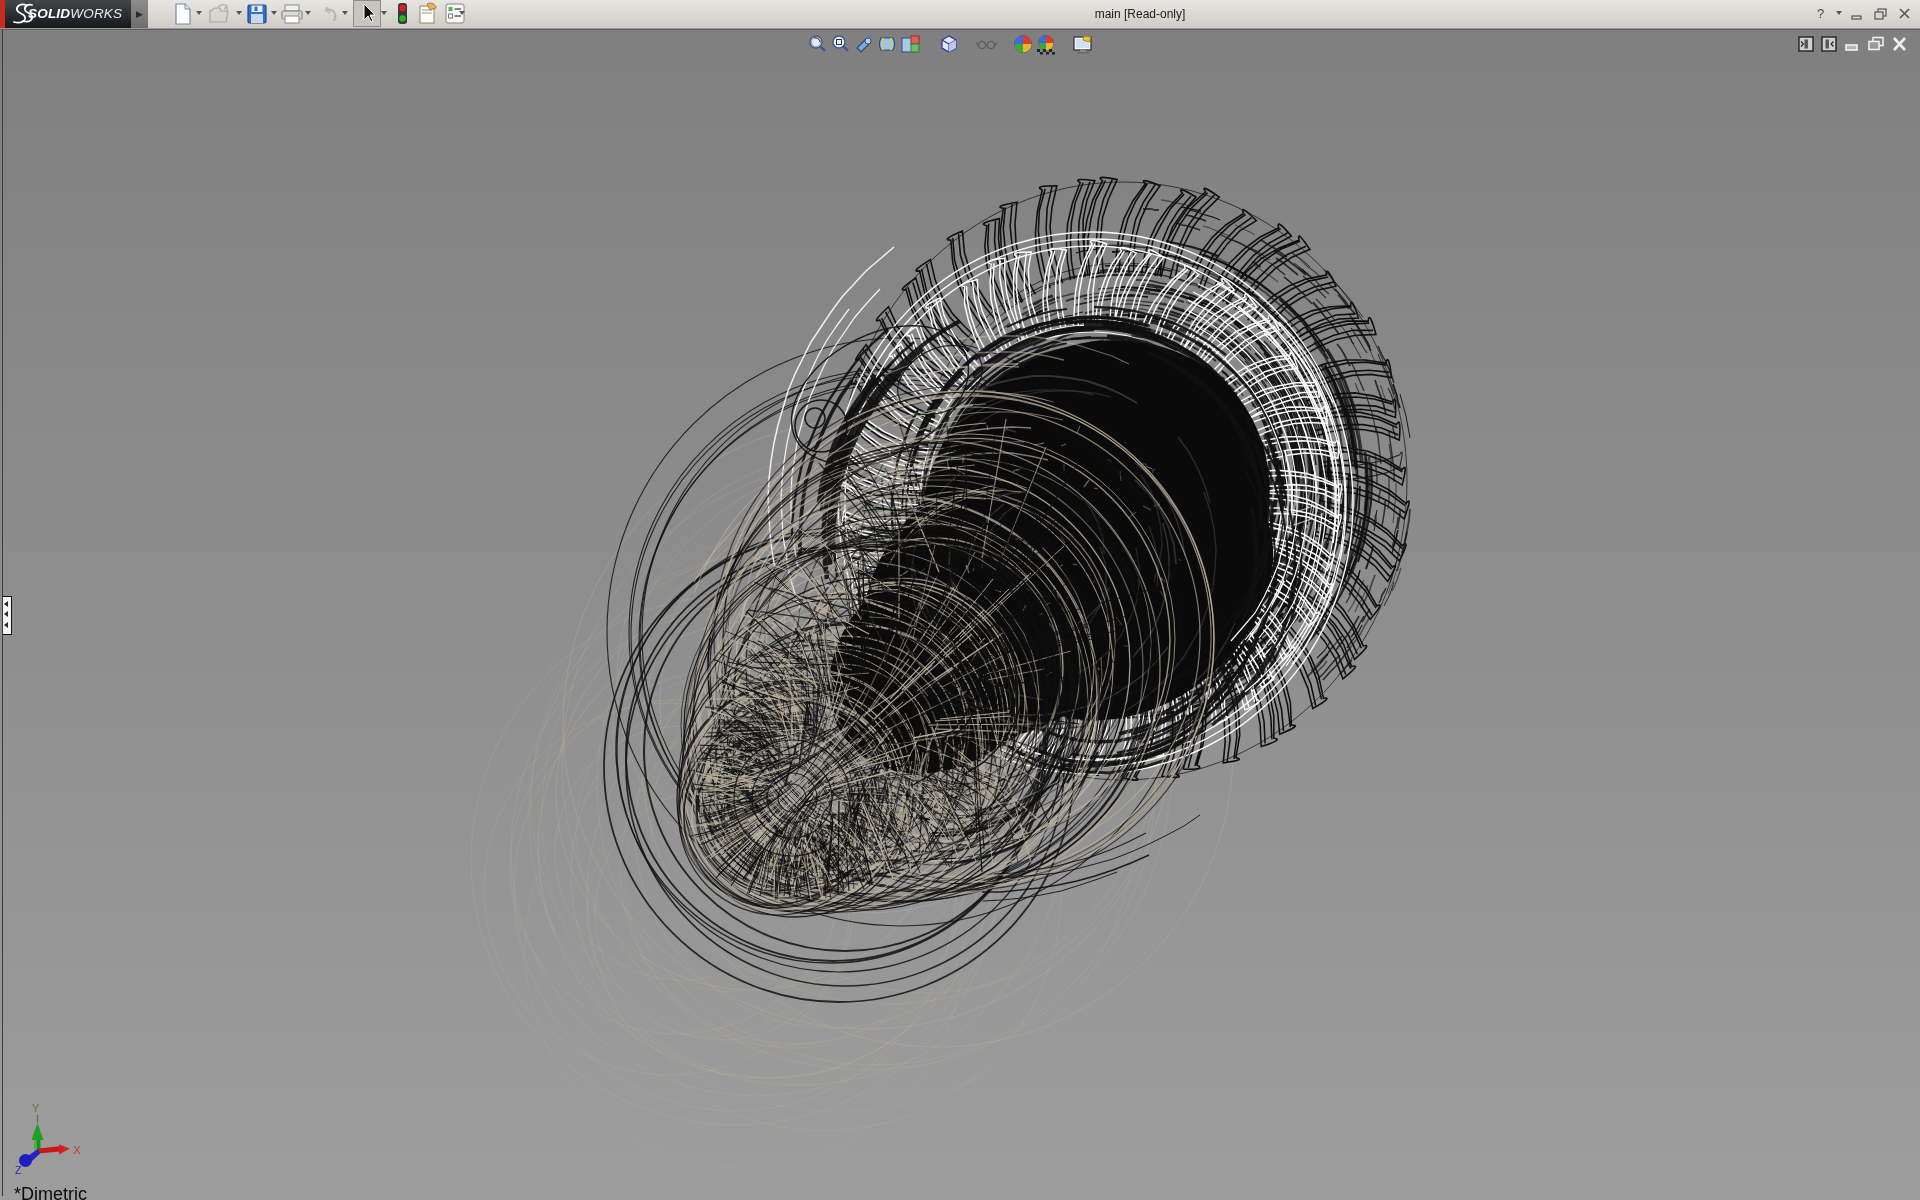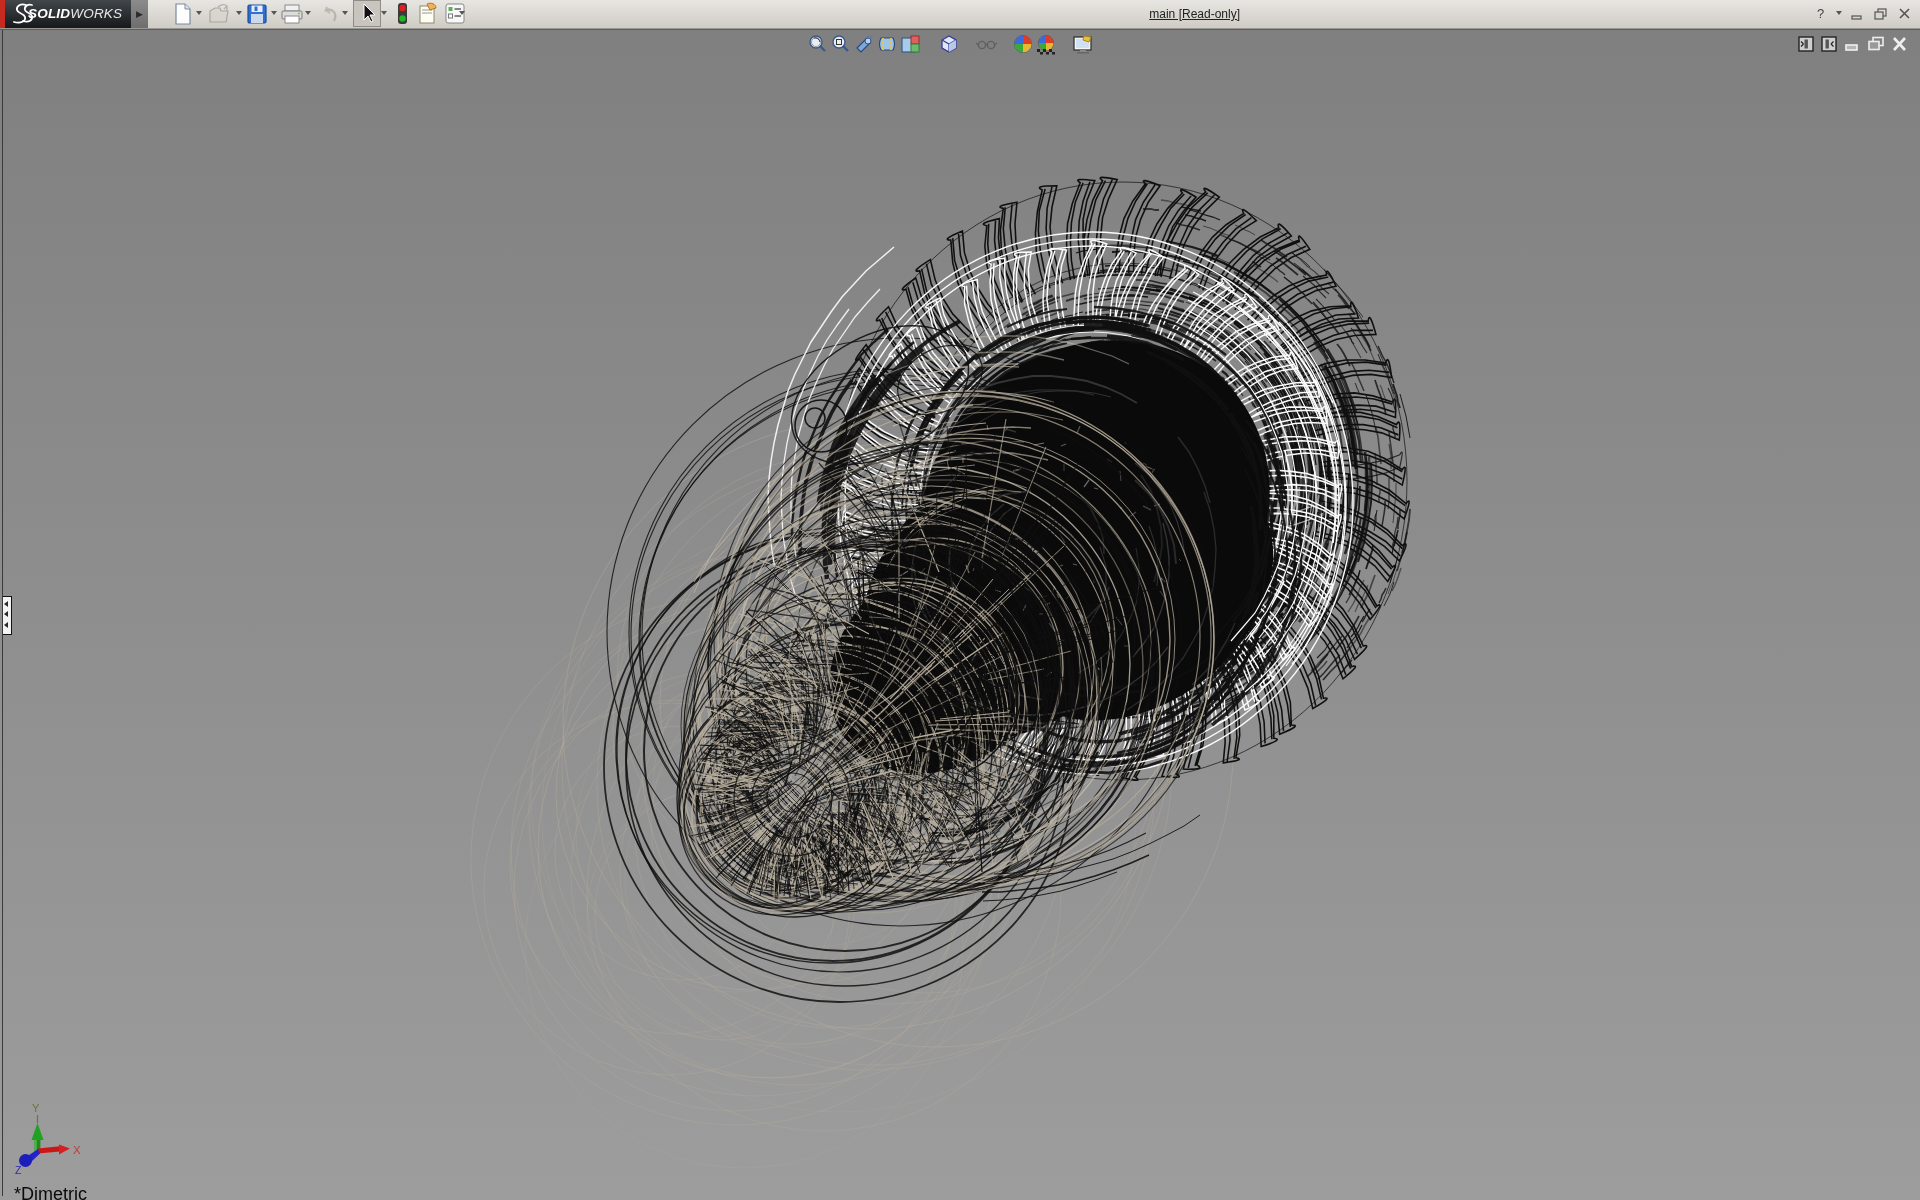--- a/index.html
+++ b/index.html
@@ -2,21 +2,21 @@
 <html><head><meta charset="utf-8"><style>
 html,body{margin:0;padding:0;width:1920px;height:1200px;overflow:hidden;font-family:"Liberation Sans",sans-serif;}
 #root{position:relative;width:1920px;height:1200px;background:linear-gradient(#7f7f7f,#9d9d9d);}
 #bar1{position:absolute;left:0;top:0;width:1920px;height:28px;background:linear-gradient(#e8e6e2,#cfccc5);border-bottom:1px solid #9a9893;}
 #redstrip{position:absolute;left:0;top:0;width:5px;height:28px;background:#c92a20;}
 #logobox{position:absolute;left:5px;top:0;width:126px;height:28px;background:linear-gradient(#42474b,#16181b);color:#fff;}
 #logotxt{position:absolute;left:28px;top:6px;font-size:13.5px;font-style:italic;font-weight:bold;letter-spacing:0.2px;color:#fff;}
 #logotxt .w{font-weight:normal;color:#e8e8e8;}
 #logoarrow{position:absolute;left:131px;top:0;width:17px;height:28px;background:linear-gradient(#8b8b8b,#6e6e6e);color:#2a2a2a;font-size:9px;line-height:28px;text-align:center;}
 .tdrop{position:absolute;top:11px;width:0;height:0;border-left:3.5px solid transparent;border-right:3.5px solid transparent;border-top:4px solid #555;}
-#title{position:absolute;top:7px;left:1040px;width:200px;text-align:right;font-size:12px;color:#222;text-decoration:underline;}
+#title{position:absolute;top:7px;left:1040px;width:200px;text-align:center;font-size:12px;color:#222;}
 .winbtn{position:absolute;top:8px;color:#444;font-size:11px;}
 #viewline{position:absolute;left:0;top:29px;width:1920px;height:1px;background:#5e5e5e;}
 #leftline{position:absolute;left:2px;top:30px;width:1px;height:1166px;background:#3a3a3a;}
 #lefttab{position:absolute;left:3px;top:596px;width:8px;height:37px;background:#f4f4f4;border:1.5px solid #111;border-left:none;}
 .ltri{width:0;height:0;border-top:3px solid transparent;border-bottom:3px solid transparent;border-right:4.5px solid #2a2a2a;margin:4.2px 0 0 1.2px;}
 #dimetric{position:absolute;left:14px;top:1184px;font-size:18px;color:#0a0a0a;}
 </style></head><body>
 <div id="root">
 <svg width="1920" height="1170" viewBox="0 30 1920 1170" style="position:absolute;left:0;top:30px;">
       <circle cx="779" cy="798" r="248" fill="none" stroke="#b9af9d" stroke-width="1.0" stroke-opacity="0.2"></circle>

